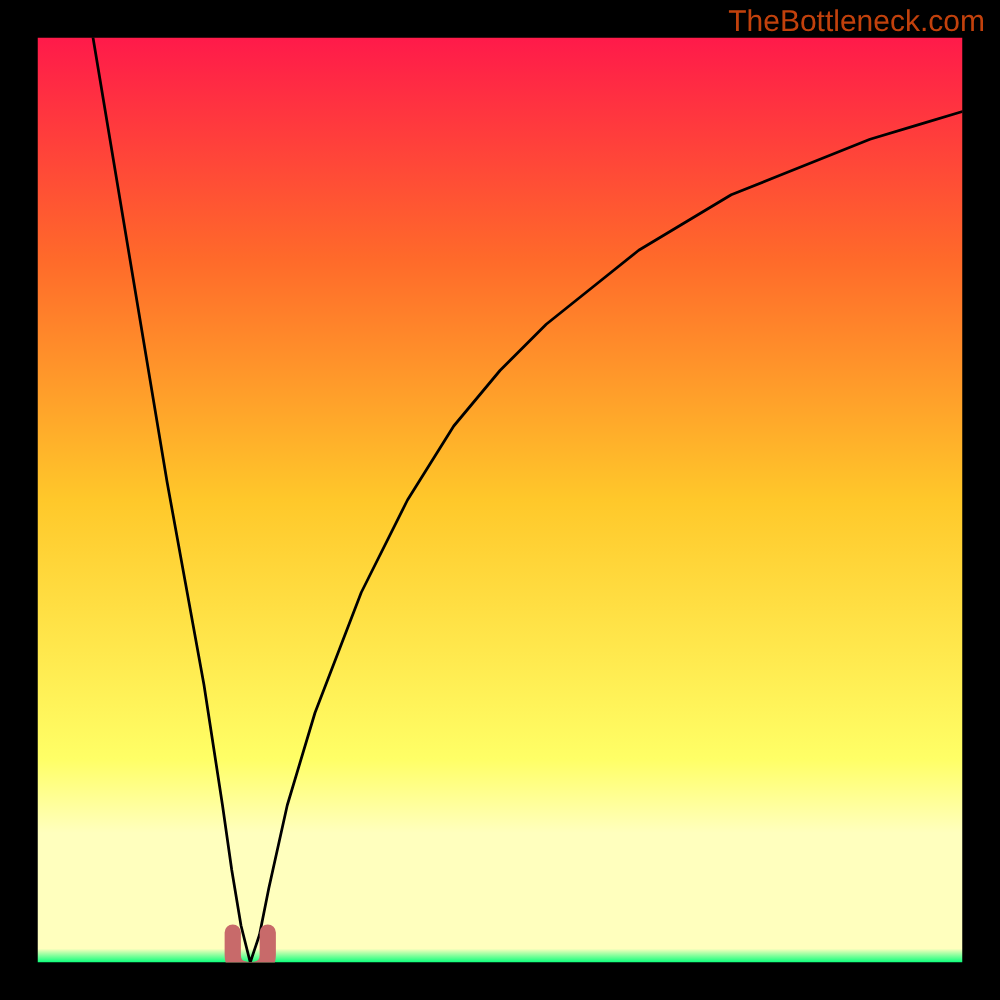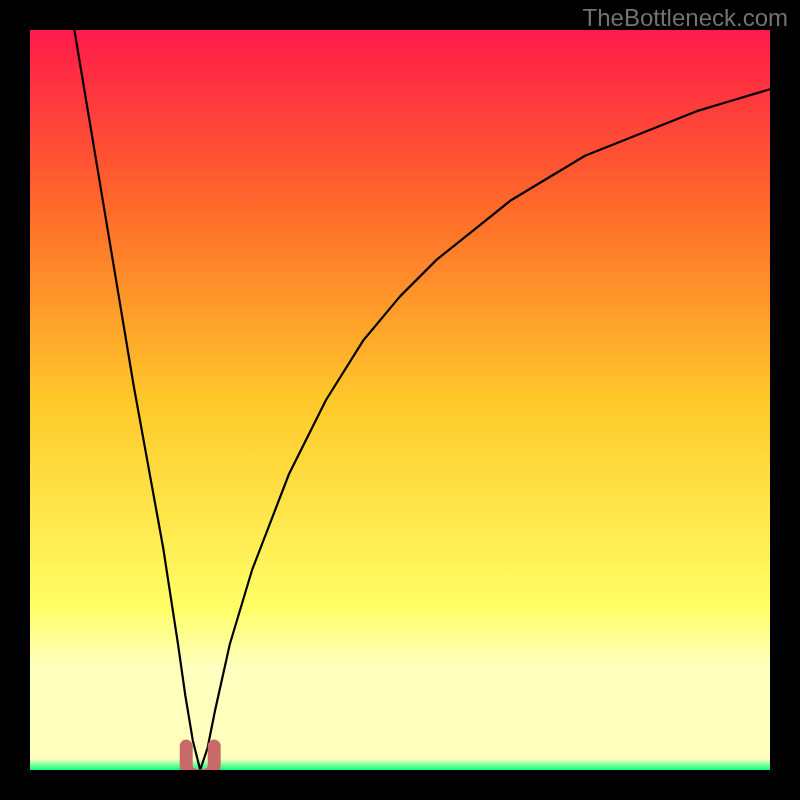--- a/index.html
+++ b/index.html
@@ -21,21 +21,21 @@
     position: absolute;
     left: 30px;
     top: 30px;
     width: 740px;
     height: 740px;
   }
   .watermark {
     position: absolute;
     top: 4px;
     right: 12px;
-    color: #737373;
+    color: #c2410c;
     font-size: 24px;
     font-weight: 400;
     letter-spacing: 0px;
     pointer-events: none;
   }
 </style>
 </head>
 <body>
 
 <div class="stage">

